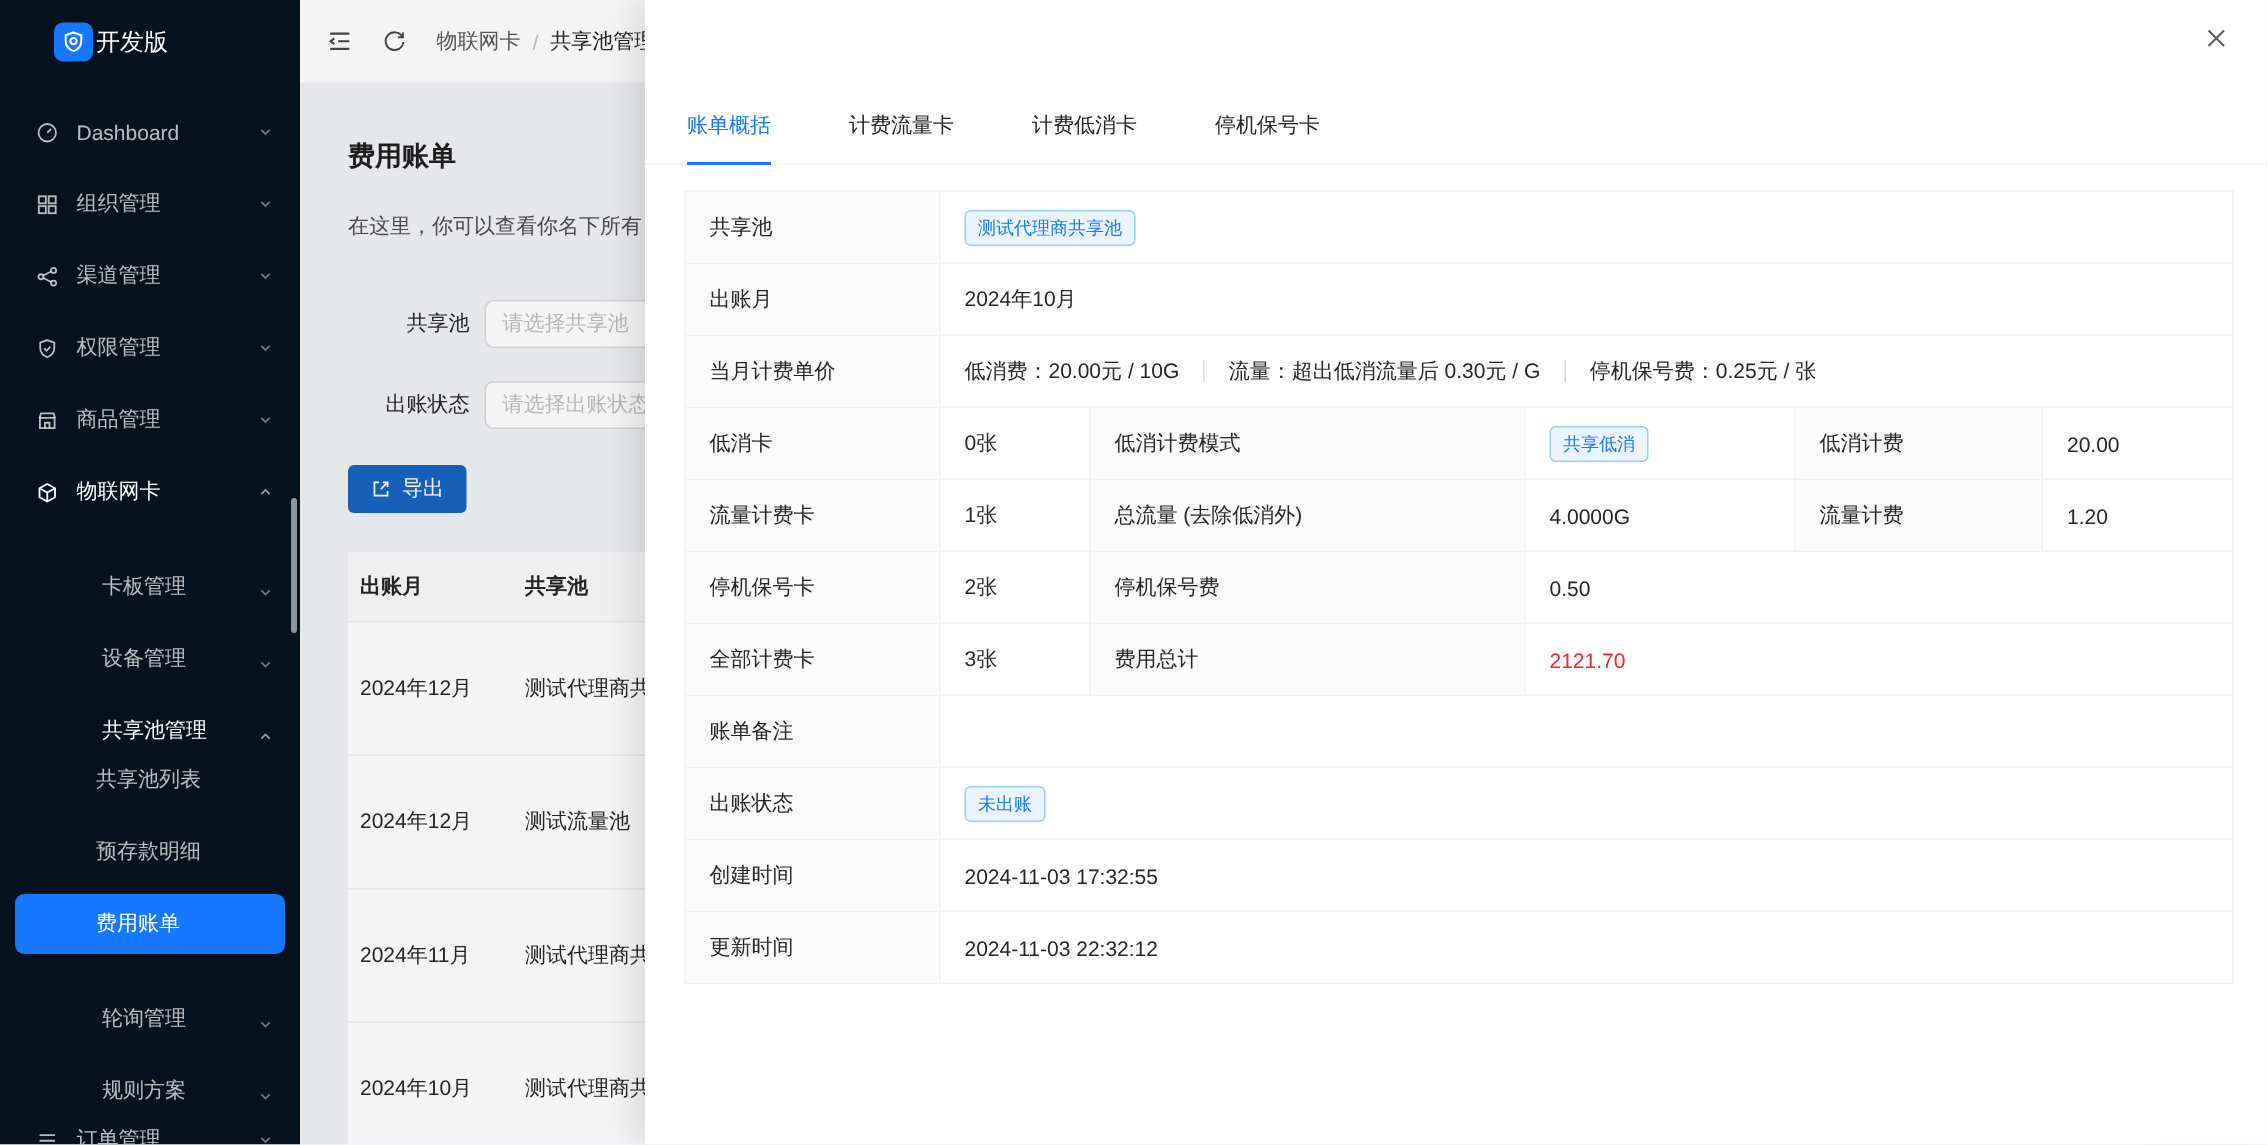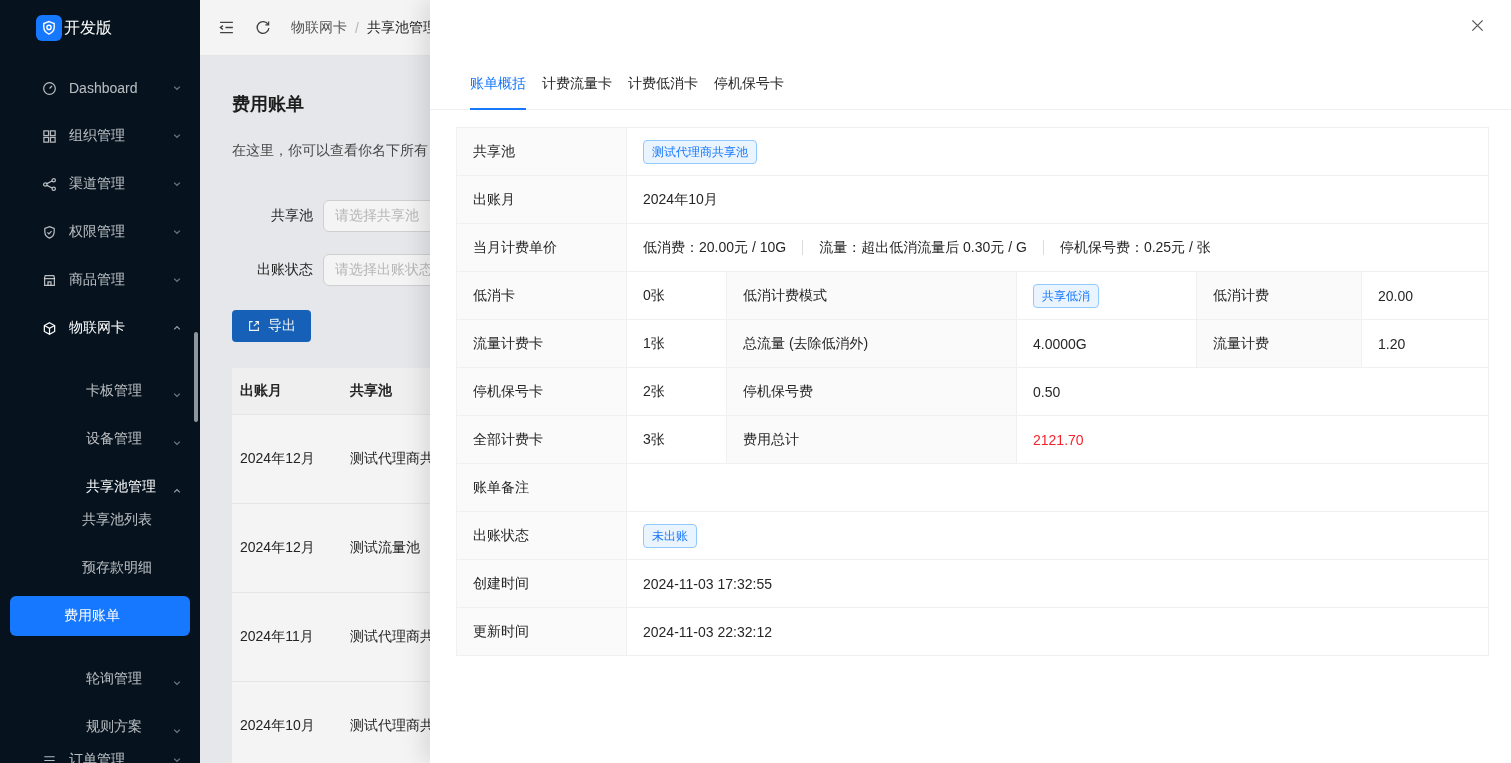--- a/index.html
+++ b/index.html
@@ -9,21 +9,21 @@
 
   
   .sidebar { position:absolute; left:0; top:0; width:200px; height:763px;
     background:#06131f; color:rgba(255,255,255,.72); z-index:5; overflow:hidden; }
   .logo { height:56px; display:flex; align-items:center; gap:2px; padding-left:36px;
     color:#fff; font-size:16px; }
   .logo-badge { width:26px; height:26px; border-radius:6px; background:#1677ff;
     display:flex; align-items:center; justify-content:center; color:#fff; flex:0 0 auto; }
   nav { padding-top:8px; }
   .menu-item { height:48px; display:flex; align-items:center; padding:0 18px 0 24px;
-    font-size:14px; cursor:pointer; color:rgba(255,255,255,.72);margin-left:18px; }
+    font-size:14px; cursor:pointer; color:rgba(255,255,255,.72); }
   .menu-item .mi-icon { width:17px; margin-right:10px; display:flex; align-items:center; }
   .menu-item .mi-label { flex:1; white-space:nowrap; overflow:hidden; }
   .menu-item .chev { opacity:.6; display:flex; }
   .menu-item.sub { padding-left:68px;align-items:flex-end; }
   .menu-item.subsub { padding-left:64px; }
   .menu-item.active { background:#1677ff; color:#fff; border-radius:6px;
     margin:4px 10px; height:40px; padding-left:54px; }
   .chev.up svg { transform:rotate(180deg); }
   .sb-scrollbar { position:absolute; right:2px; top:332px; width:4px; height:90px;
     background:#8f959c; border-radius:2px; z-index:6; }
@@ -60,21 +60,21 @@
 
   
   .mask { position:absolute; left:200px; top:0; right:0; bottom:0;
     background:rgba(0,0,0,.045); z-index:10; }
 
   
   .drawer { position:absolute; left:430px; top:0; right:0; bottom:0; background:#fff;
     z-index:20; box-shadow:-8px 0 20px rgba(0,0,0,.10); }
   .drawer-close { position:absolute; top:14px; right:22px; color:#595959; cursor:pointer;
     display:flex; padding:4px; }
-  .tabs { display:flex; gap:16px; margin-top:72px; padding:0 40px;
+  .tabs { display:flex; gap:52px; margin-top:72px; padding:0 28px;
     border-bottom:1px solid #f0f0f0; font-size:14px; }
   .tab { line-height:22px; padding-bottom:15px; color:#262626; cursor:pointer; white-space:nowrap; }
   .tab.active { color:#1677ff; font-weight:500; position:relative; }
   .tab.active::after { content:""; position:absolute; left:0; right:0; bottom:-1px;
     height:2px; background:#1677ff; }
 
   .desc { margin:17px 22px 0 26px; border:1px solid #f0f0f0; font-size:14px; color:#262626; }
   .drow { display:grid; grid-template-columns:170px 100px 290px 180px 165px 1fr;
     border-bottom:1px solid #f0f0f0; }
   .drow:last-child { border-bottom:none; }

